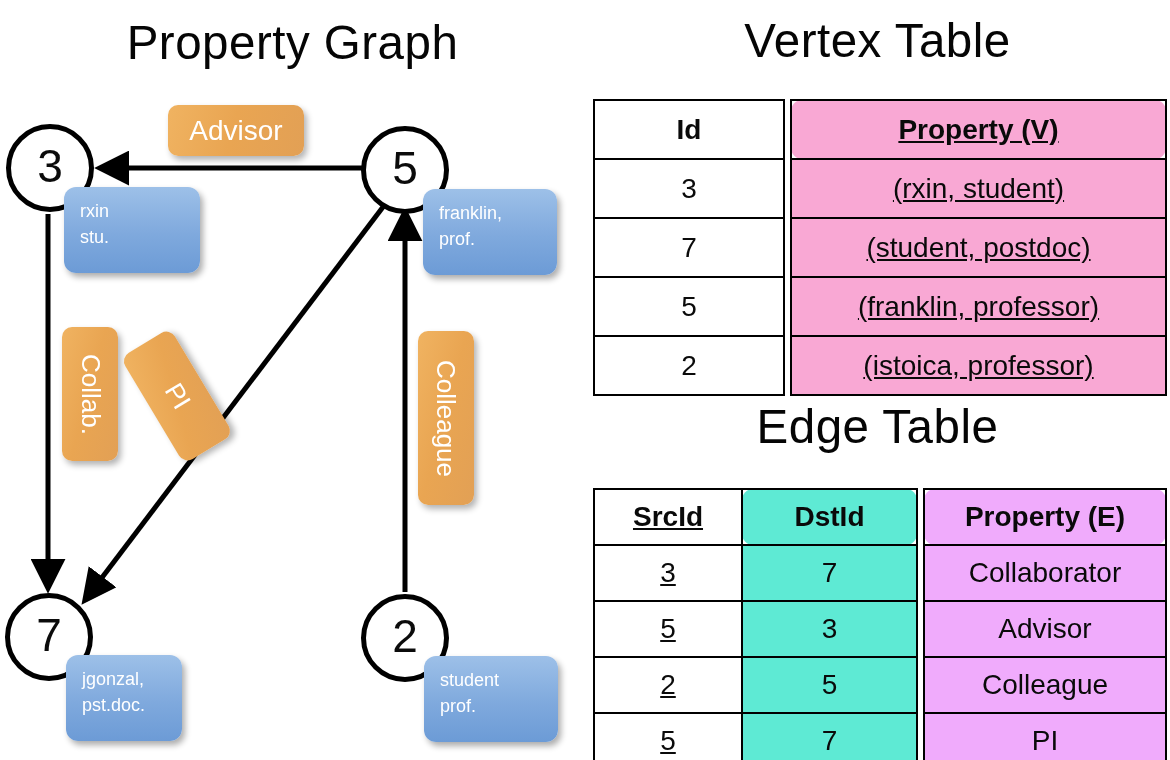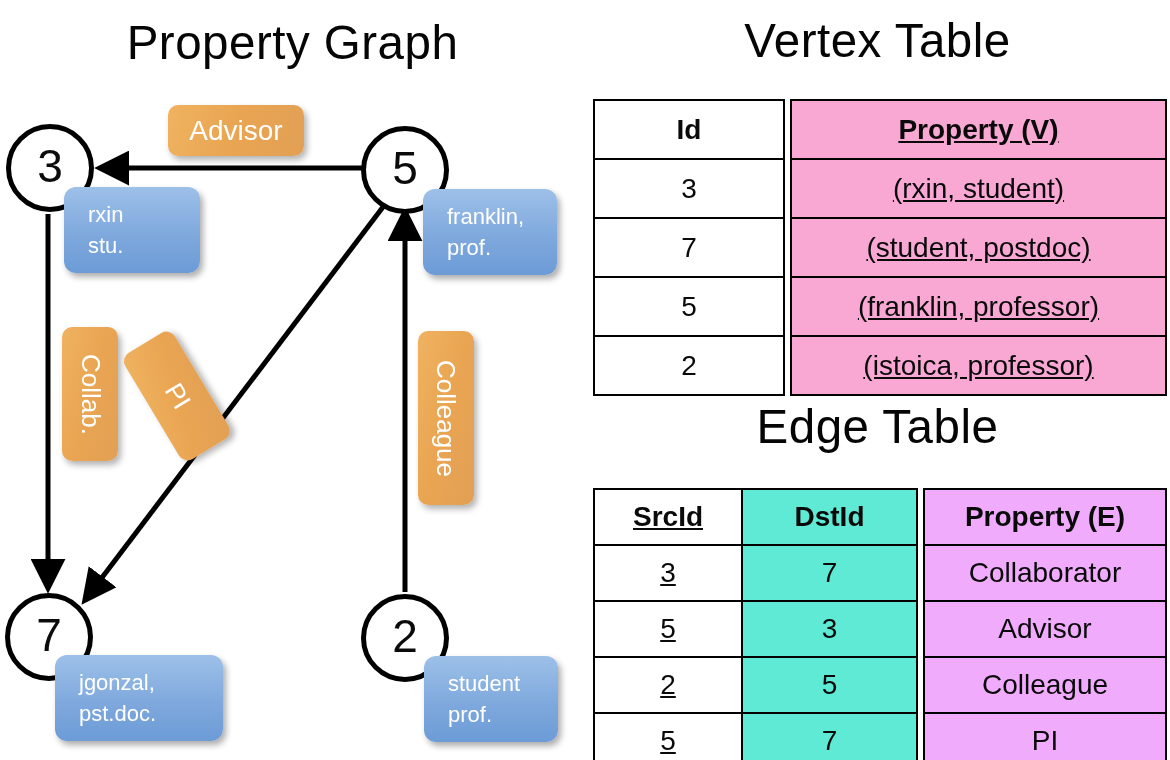--- a/index.html
+++ b/index.html
@@ -72,29 +72,29 @@
 
   
   .prop-box {
     position: absolute;
     border-radius: 12px;
     background: linear-gradient(180deg, #9dc0e8 0%, #7fa9dd 55%, #6c9bd6 100%);
     box-shadow: 3px 4px 6px rgba(0,0,0,0.33);
     color: #ffffff;
     font-family: "Liberation Sans", sans-serif;
     font-weight: 300;
-    font-size: 22px;
+    font-size: 18px;
     line-height: 1.42;
-    padding: 12px 0 0 24px;
+    padding: 12px 0 0 16px;
     box-sizing: border-box;
     z-index: 5;
   }
   #prop-rxin      { left: 64px;  top: 187px; width: 136px; height: 86px; }
   #prop-franklin  { left: 423px; top: 189px; width: 134px; height: 86px; }
-  #prop-jgonzal   { left: 55px;  top: 655px; width: 168px; height: 86px; }
+  #prop-jgonzal   { left: 66px;  top: 655px; width: 116px; height: 86px; }
   #prop-istoica   { left: 424px; top: 656px; width: 134px; height: 86px; }
 
   
   .edge-label {
     position: absolute;
     border-radius: 10px;
     background: linear-gradient(105deg, #f0b361 0%, #e9a552 48%, #e2a055 100%);
     box-shadow: 3px 4px 6px rgba(0,0,0,0.30);
     color: #ffffff;
     font-family: "Liberation Sans", sans-serif;
@@ -138,20 +138,21 @@
     text-align: center;
     font-weight: 300;
     font-size: 28px;
     color: #0a0a0a;
     padding: 0;
     line-height: 1;
   }
   .tbl th {
     font-weight: 700;
     font-size: 28px;
+    border-radius: 11px;
   }
   .tbl .gap {
     border: none;
     width: 5px;
     background: #ffffff;
   }
 
   
   #vertex-table { left: 593px; top: 99px; width: 574px; }
   #vertex-table th, #vertex-table td { height: 57px; }

